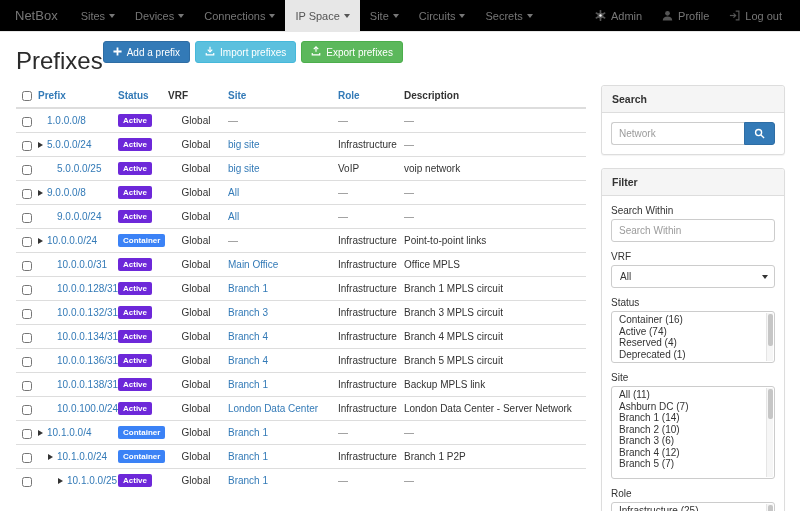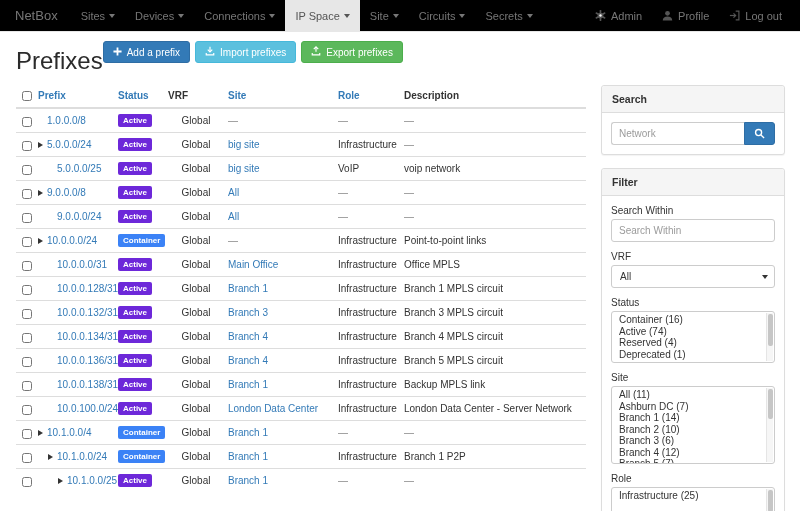--- a/index.html
+++ b/index.html
@@ -75,21 +75,21 @@
   .select-box { position:relative; height:23px; border:1px solid #ccc; border-radius:3px;
     font-size:10px; line-height:21px; padding-left:8px; color:#333; cursor:pointer; background:#fff; }
   .select-box .sel-arrow { position:absolute; right:6px; top:9px; width:0; height:0;
     border-left:3.5px solid transparent; border-right:3.5px solid transparent;
     border-top:4px solid #333; }
   .listbox { position:relative; border:1px solid #ccc; border-radius:3px; overflow:hidden;
     padding:2px 0; background:#fff; }
   .lb-items { padding-left:7px; padding-right:10px; }
   .lb-item { font-size:10px; line-height:11.5px; color:#333; white-space:nowrap;
     overflow:hidden; cursor:pointer; }
-  .lb-status { height:52px; } .lb-site { height:78px; } .lb-role { height:56px; }
+  .lb-status { height:52px; } .lb-site { height:93px; } .lb-role { height:56px; }
   .sb { position:absolute; top:1px; right:1px; bottom:1px; width:7px; background:#f6f6f6;
     border-left:1px solid #e5e5e5; cursor:pointer; }
   .sb-thumb { position:absolute; left:1px; width:5px; background:#c6c6c6; border-radius:2px; }
 </style>
 </head>
 <body>
 
 <div class="navbar">
   <div class="brand">NetBox</div>
 

